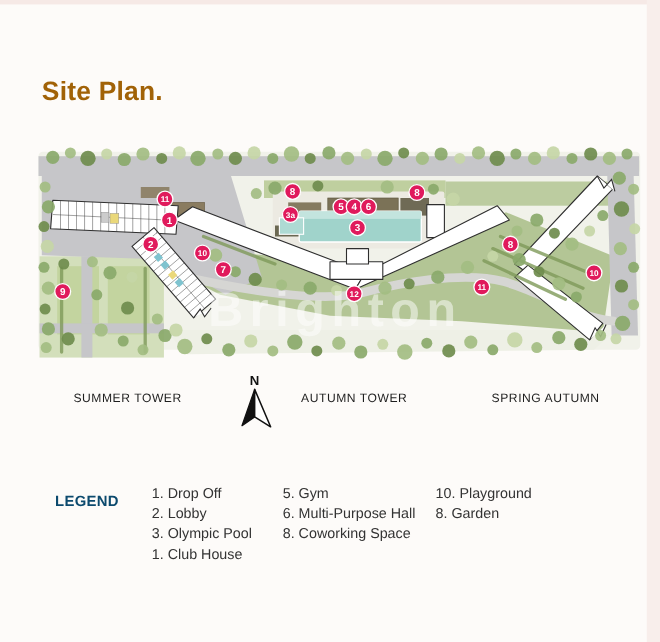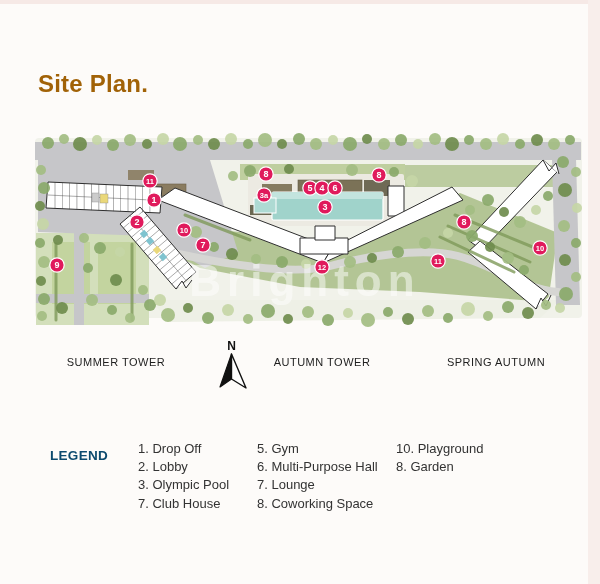--- a/index.html
+++ b/index.html
@@ -322,24 +322,23 @@
 <div class="tower-label" style="left:116px">SUMMER TOWER</div>
 <div class="tower-label" style="left:322px">AUTUMN TOWER</div>
 <div class="tower-label" style="left:496px">SPRING AUTUMN</div>
 
 <div class="legend-heading">LEGEND</div>
 
 <ul class="legend-col" style="left:138px">
   <li>1. Drop Off</li>
   <li>2. Lobby</li>
   <li>3. Olympic Pool</li>
-  <li>7. Club House</li>
+  <li>1. Club House</li>
 </ul>
 <ul class="legend-col" style="left:257px">
   <li>5. Gym</li>
   <li>6. Multi-Purpose Hall</li>
-  <li>7. Lounge</li>
   <li>8. Coworking Space</li>
 </ul>
 <ul class="legend-col" style="left:396px">
   <li>10. Playground</li>
   <li>8. Garden</li>
 </ul>
 
 </body></html>

